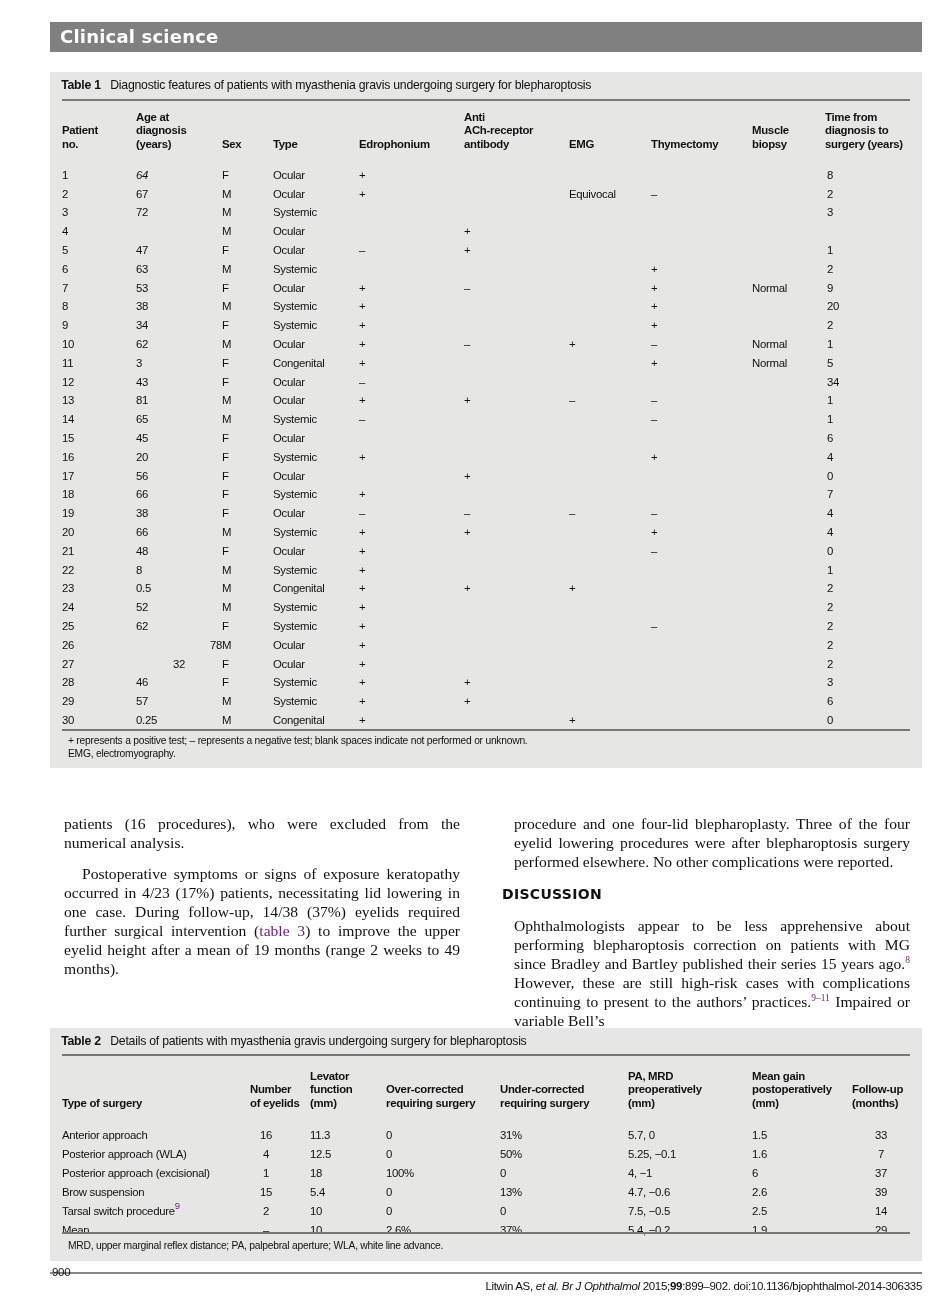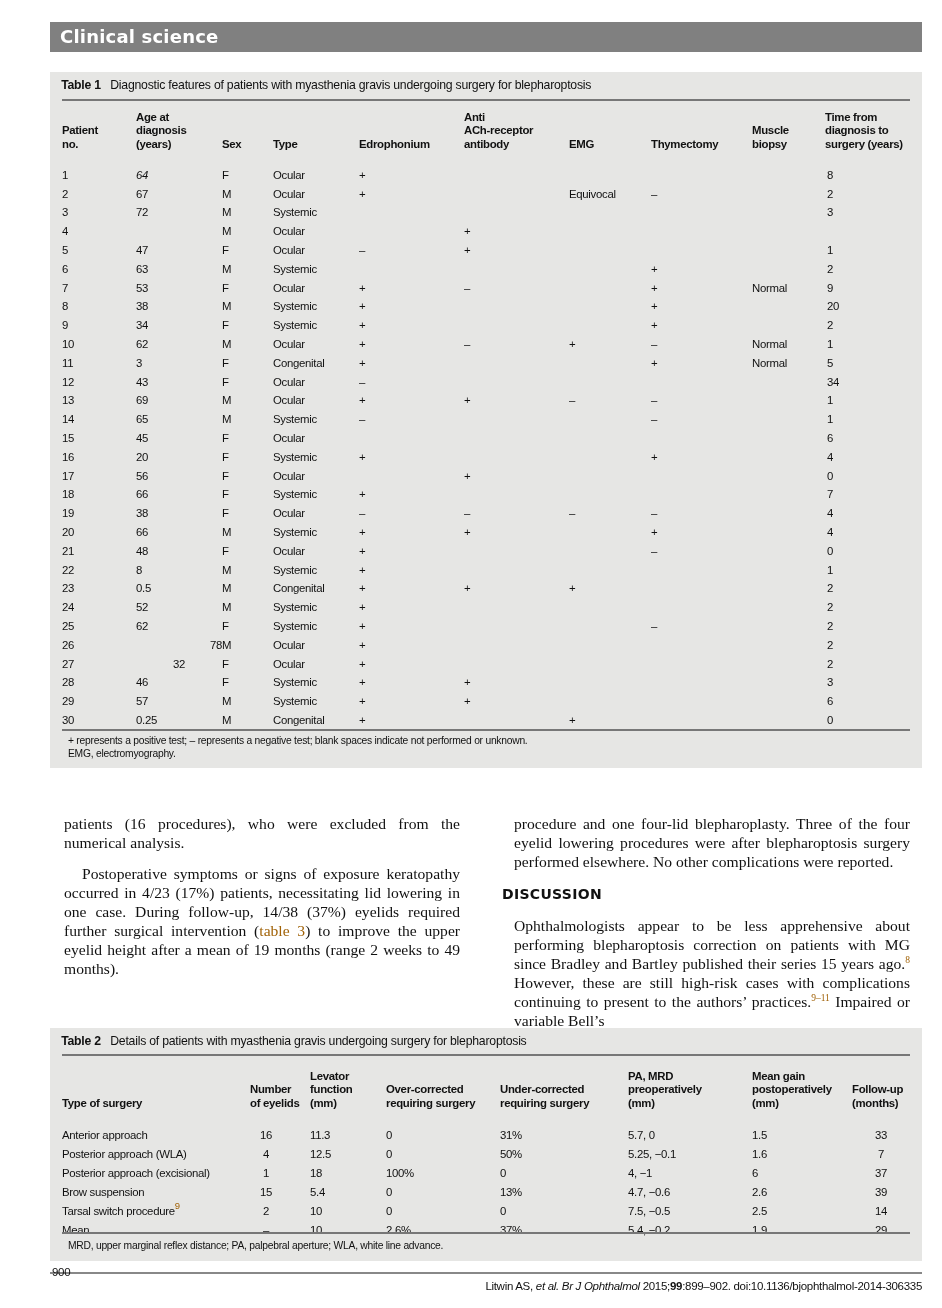--- a/index.html
+++ b/index.html
@@ -38,21 +38,21 @@
   #t2 thead th { height: 56px; padding-bottom: 4px; }
   #t2 tbody td { height: 19px; }
   #t2 tbody tr:first-child td { padding-top: 8px; }
   .note { position: absolute; left: 18px; font-family: "Liberation Sans", sans-serif; font-size: 10.3px; line-height: 13px; letter-spacing: -0.25px; }
 
   .col { position: absolute; top: 802px; width: 420px; font-family: "Liberation Serif", serif; font-size: 15.6px; line-height: 19px; text-align: justify; color: #111; }
   .col p { margin: 12px; }
   .col p.ind { text-indent: 18px; }
   #colL { left: 52px; }
   #colR { left: 502px; }
-  .link { color: #a16207; }
+  .link { color: #701a75; }
   sup { font-size: 9.5px; line-height: 0; vertical-align: 6px; }
   .discussion-h { font-family: "DejaVu Sans", sans-serif; font-weight: bold; font-size: 14px; margin-top: 14px; margin-bottom: 1px; letter-spacing: 0.3px; }
 
   .footer-rule { position: absolute; left: 50px; top: 1272px; width: 872px; height: 2px; background: #888; }
   .footer-left { position: absolute; left: 52px; top: 1240px; font-family: "Liberation Sans", sans-serif; font-size: 11.5px; letter-spacing: -0.3px; margin-top: 26px; }
   .footer-right { position: absolute; right: 20px; top: 1280px; font-family: "Liberation Sans", sans-serif; font-size: 11.5px; letter-spacing: -0.3px; }
 </style>
 </head>
 <body>
 
@@ -270,21 +270,21 @@
           <td>Ocular</td>
           <td>–</td>
           <td></td>
           <td></td>
           <td></td>
           <td></td>
           <td style="text-align: left; padding-left: 2px;">34</td>
         </tr>
         <tr>
           <td>13</td>
-          <td style="padding-left: 0px; text-align: left;">69</td>
+          <td style="padding-left: 0px; text-align: left;">81</td>
           <td>M</td>
           <td>Ocular</td>
           <td>+</td>
           <td>+</td>
           <td>–</td>
           <td>–</td>
           <td></td>
           <td style="text-align: left; padding-left: 2px;">1</td>
         </tr>
         <tr>

